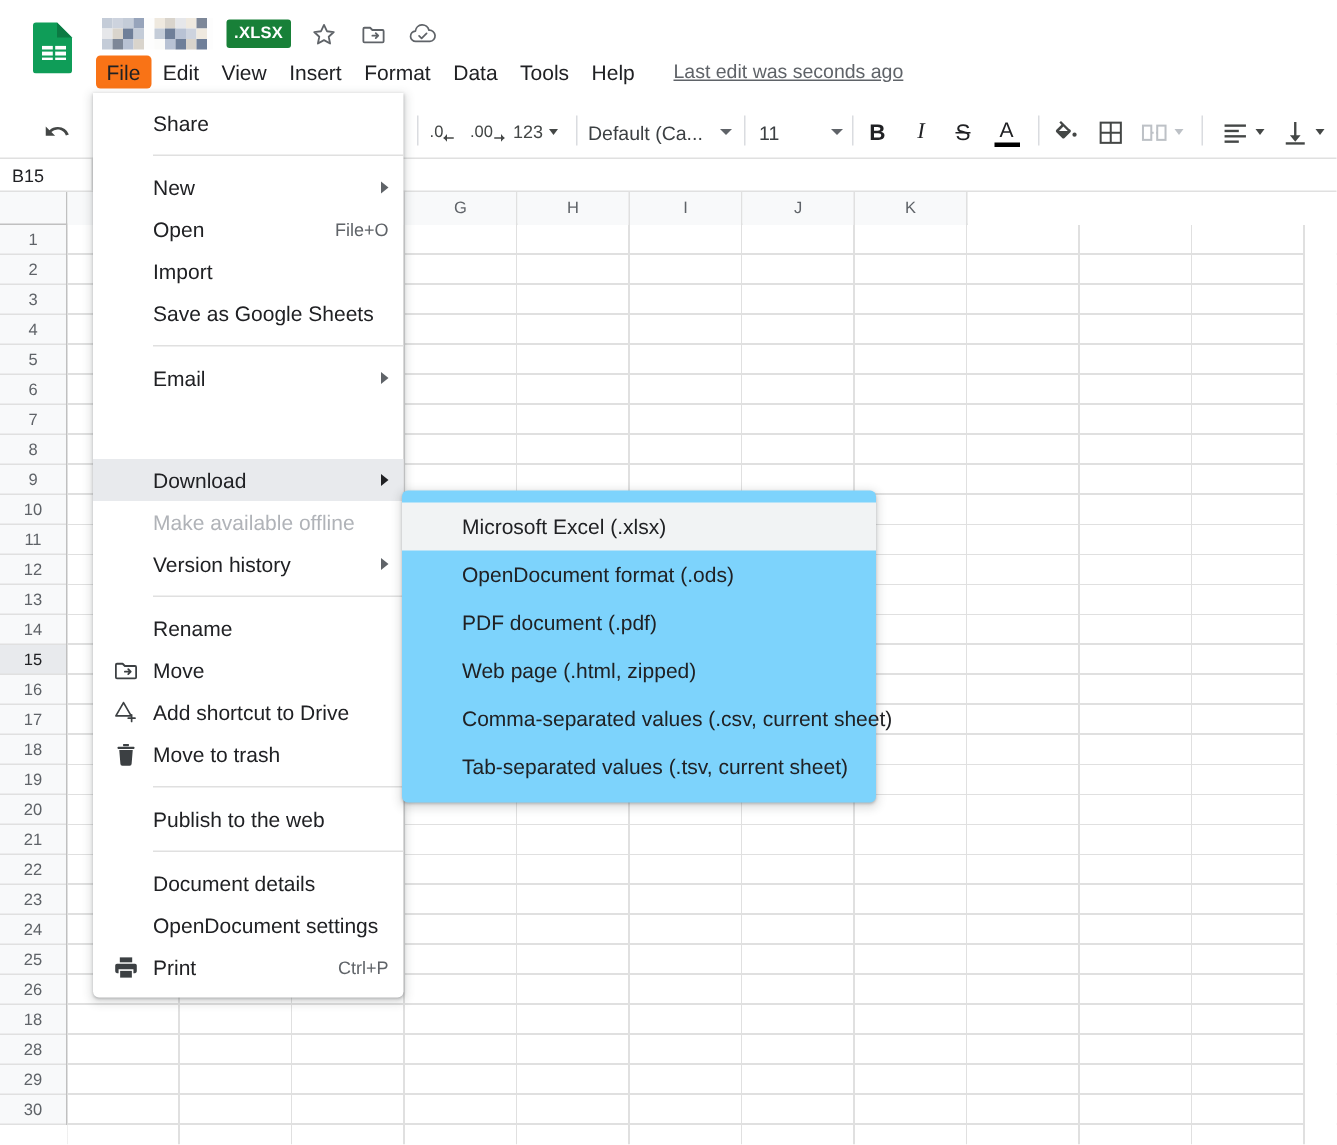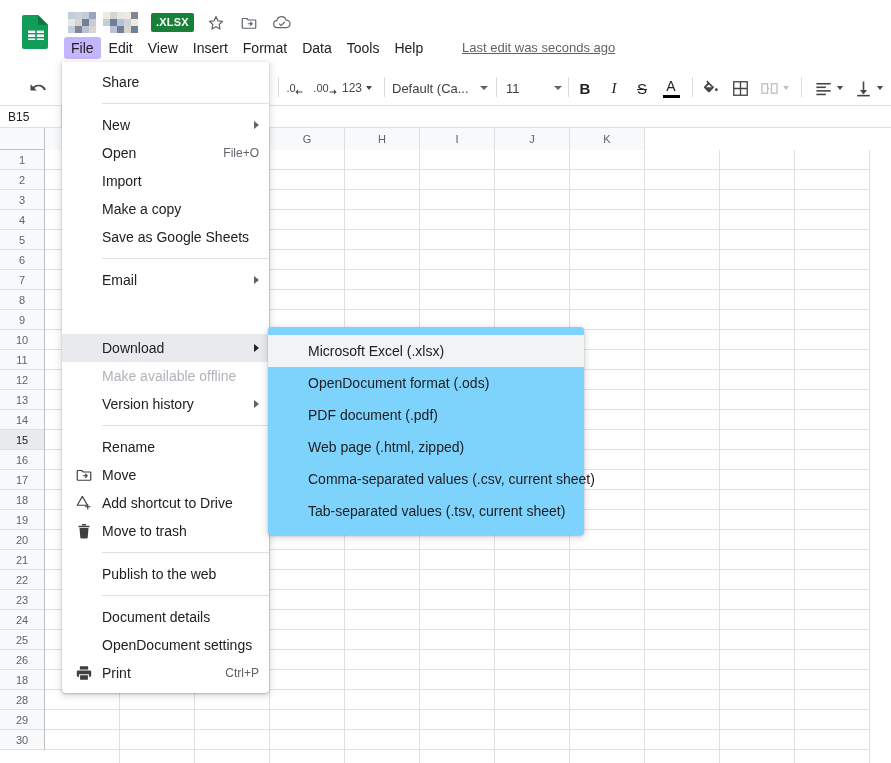--- a/index.html
+++ b/index.html
@@ -53,28 +53,27 @@
     display: flex; align-items: center;
   }
   .menu-item {
     font-size: 14px; color: #202124;
     padding: 3px 7px;
     margin-right: 1px;
     border-radius: 3px;
     cursor: pointer;
     white-space: nowrap;
   }
-  .menu-item.active { background: #c4b5fd; }
+  .menu-item.active { background: #f97316; }
   #lastedit {
     position: absolute; left: 447px; top: 40px;
     font-size: 13px; color: #5f6368;
     text-decoration: underline;
     cursor: pointer;
     white-space: nowrap;
-    margin-left: 13px;
   }
 
   
   #toolbar {
     position: absolute; left: 0; top: 68px; width: 891px; height: 38px;
     background: #fff;
     border-bottom: 1px solid #e0e0e0;
   }
   .tb {
     position: absolute; top: 8px;
@@ -496,23 +495,20 @@
       <i class="arw"></i>
     </div>
     <div class="mi">
       <span>Open</span>
       <span class="sc">File+O</span>
     </div>
     <div class="mi">
       <span>Import</span>
     </div>
     <div class="mi">
-      <span>Make a copy</span>
-    </div>
-    <div class="mi">
       <span>Save as Google Sheets</span>
     </div>
     <div class="msep"></div>
     <div class="mi">
       <span>Email</span>
       <i class="arw"></i>
     </div>
     <div class="mi hl">
       <span>Download</span>
       <i class="arw"></i>

